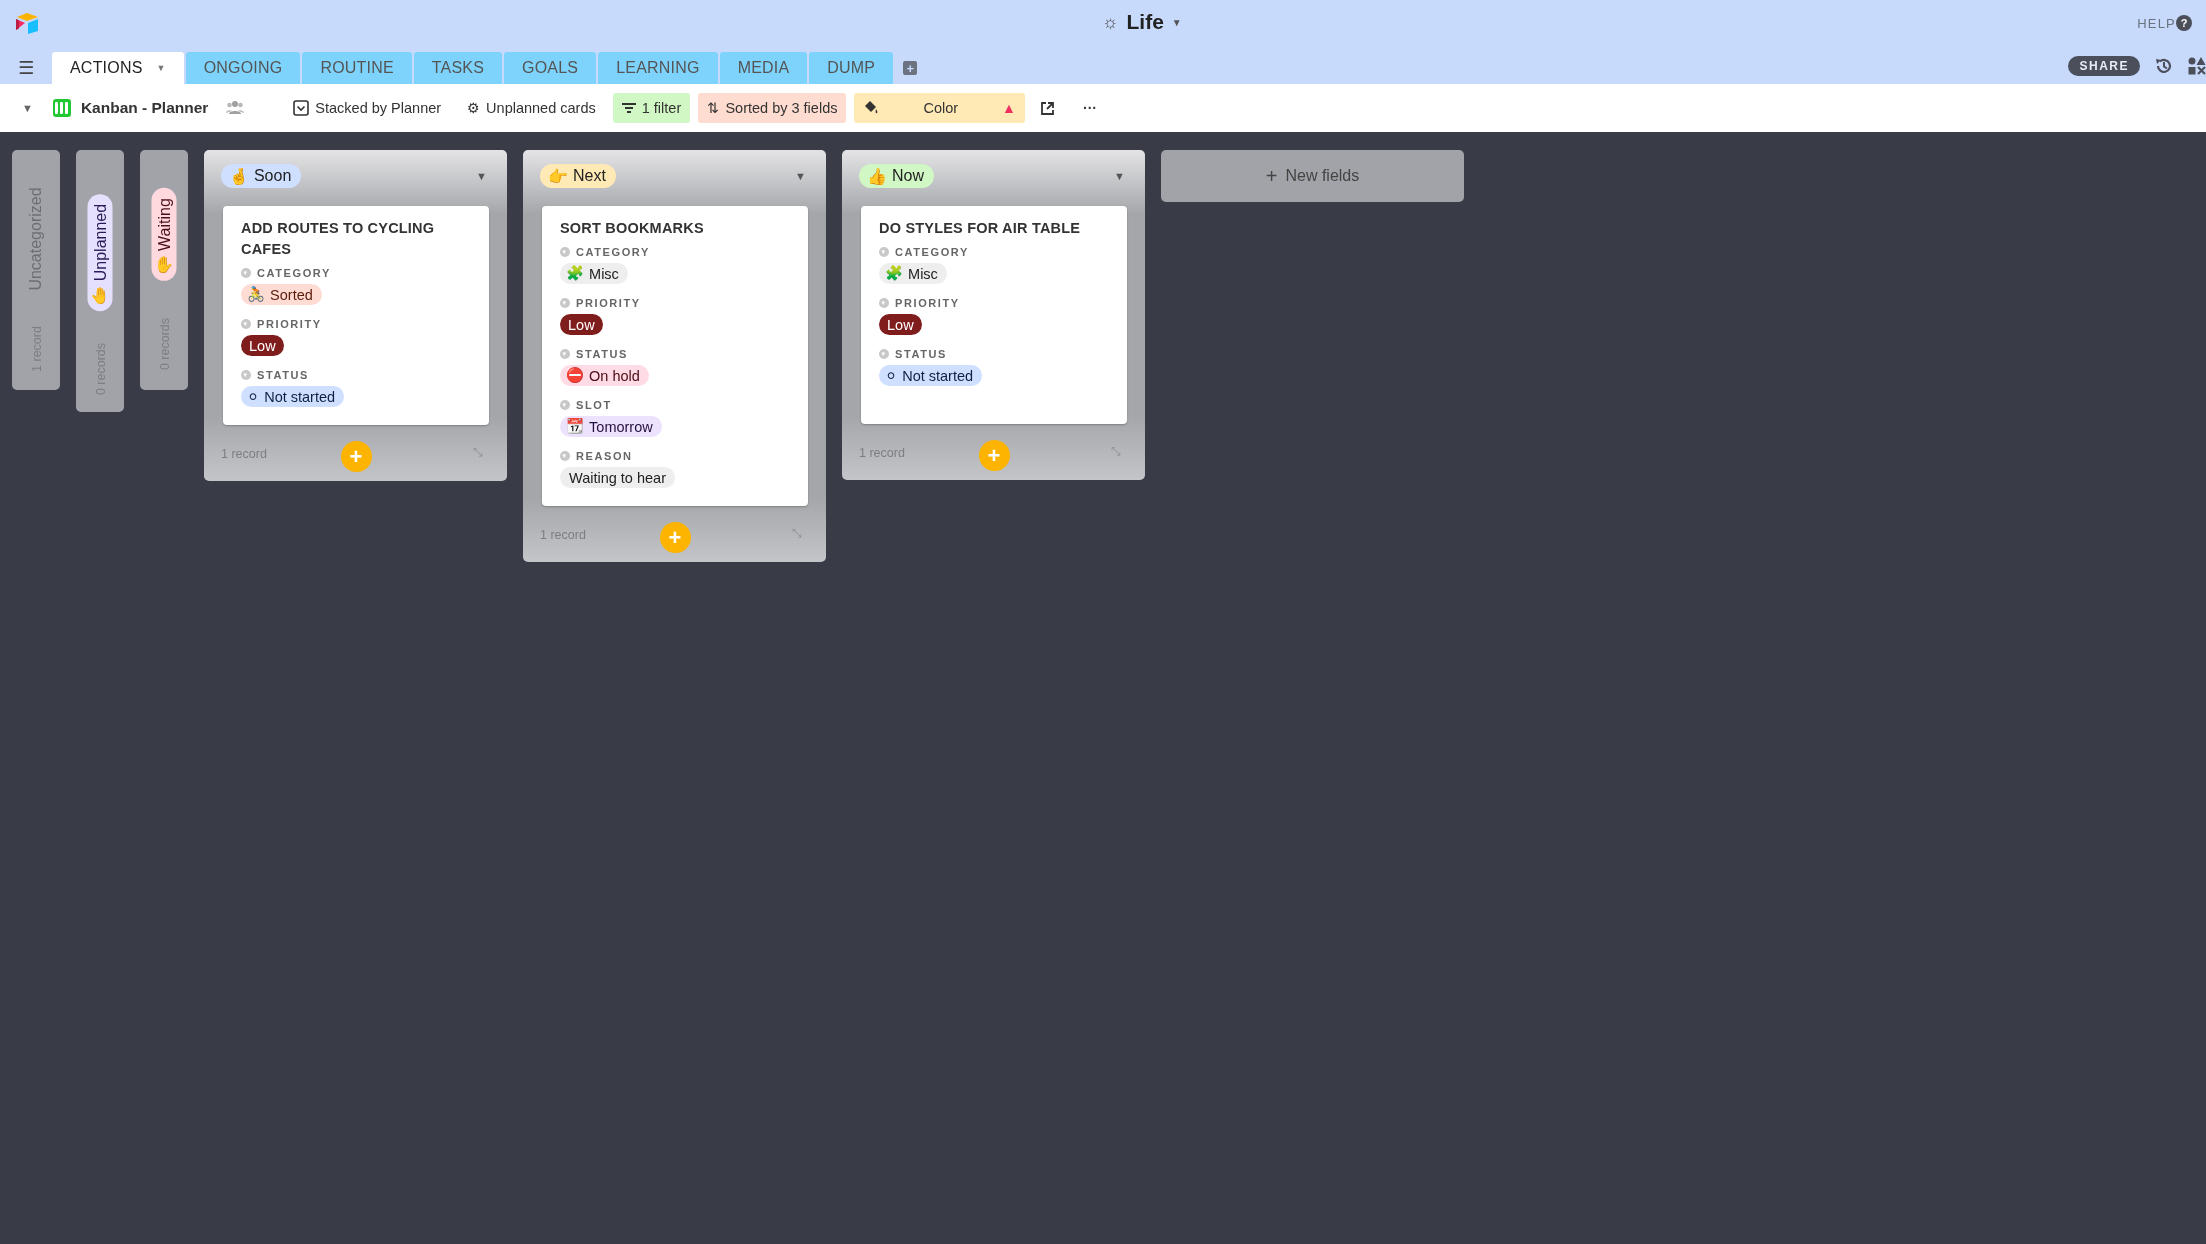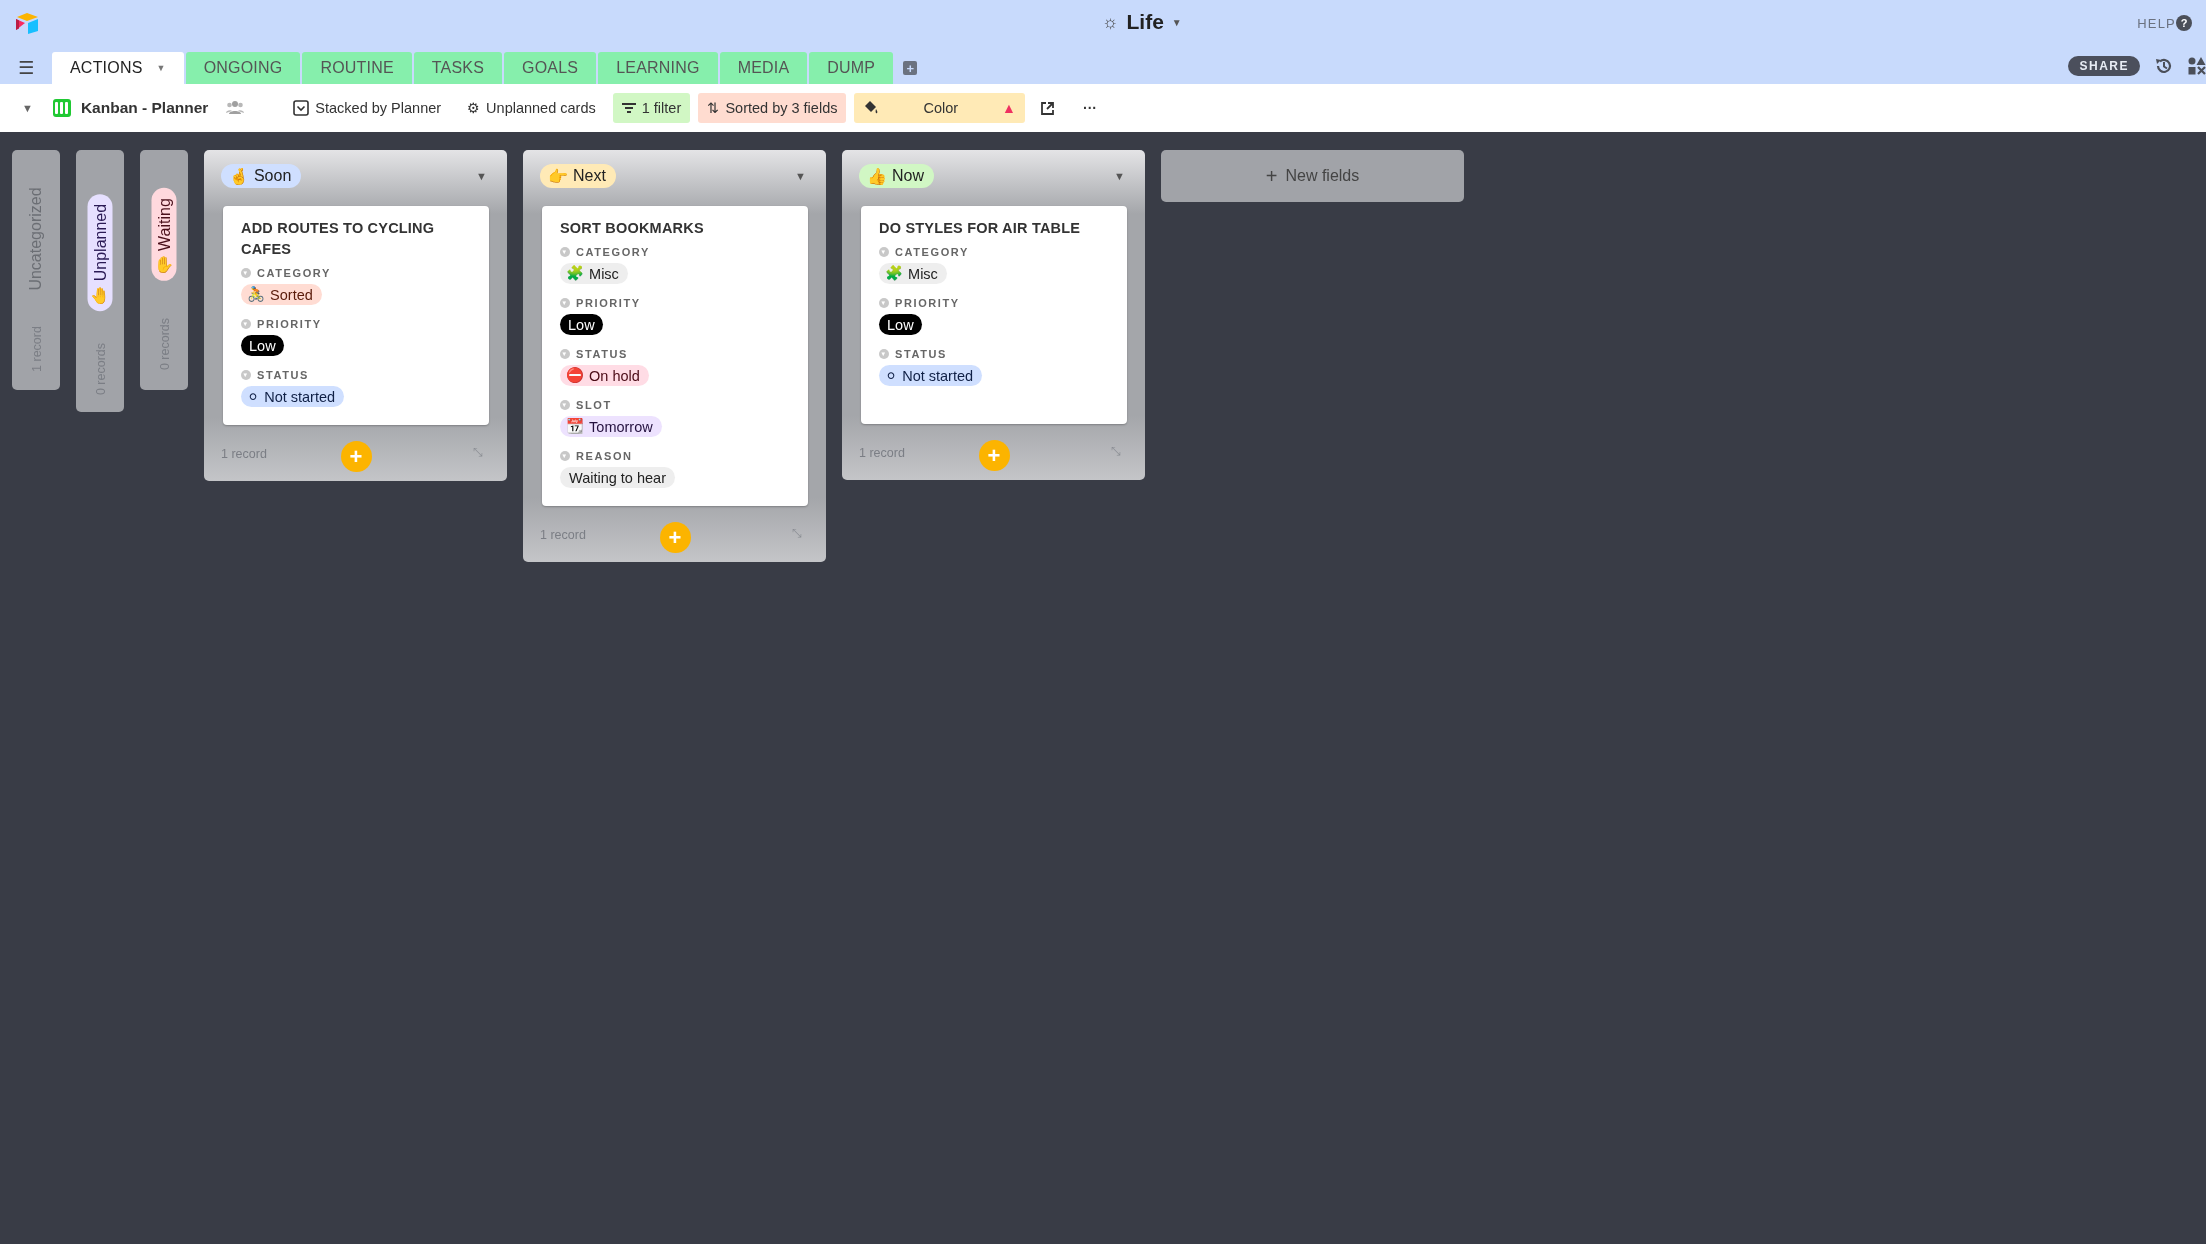--- a/index.html
+++ b/index.html
@@ -10,21 +10,21 @@
   .app-header { position: absolute; left: 0; top: 0; width: 2206px; height: 84px; background: #c8dafc; }
   .logo { position: absolute; left: 14px; top: 12px; width: 26px; height: 22px; }
   .base-title { position: absolute; left: 1102px; top: 10px; display: flex; align-items: center; gap: 8px; font-size: 21px; font-weight: 600; color: #222; }
   .base-title .sun { font-size: 18px; color: #444; font-weight: 400; }
   .base-title .caret { font-size: 10px; color: #555; }
   .help { position: absolute; right: 14px; top: 15px; display: flex; align-items: center; gap: 0; font-size: 13px; letter-spacing: 1.2px; color: #6b7280; }
   .help .q { width: 16px; height: 16px; border-radius: 50%; background: #4b4f59; color: #fff; font-size: 11px; font-weight: 700; display: flex; align-items: center; justify-content: center; letter-spacing: 0; }
 
   .tabs { position: absolute; left: 0; top: 52px; height: 32px; display: flex; align-items: flex-end; }
   .menu-btn { width: 52px; height: 32px; display: flex; align-items: center; justify-content: center; font-size: 18px; color: #444; }
-  .tab { height: 32px; padding: 0 18px; display: flex; align-items: center; font-size: 16px; color: #555; background: #86efac; margin-right: 2px; border-radius: 3px 3px 0 0; letter-spacing: 0.2px; }
+  .tab { height: 32px; padding: 0 18px; display: flex; align-items: center; font-size: 16px; color: #555; background: #7dd3fc; margin-right: 2px; border-radius: 3px 3px 0 0; letter-spacing: 0.2px; }
   .tab.active { background: #fff; color: #222; font-weight: 500; justify-content: center; }
   .tab.active .caret { font-size: 9px; margin-left: 14px; color: #777; }
   .tab-add { width: 30px; height: 32px; display: flex; align-items: center; justify-content: center; }
   .tab-add span { width: 14px; height: 14px; border-radius: 2px; background: #6b7280; color: #c8dafc; font-size: 13px; font-weight: 700; display: flex; align-items: center; justify-content: center; line-height: 1; }
 
   .header-right { position: absolute; right: 0; top: 56px; display: flex; align-items: center; gap: 14px; }
   .share-btn { height: 20px; padding: 0 11px; border-radius: 10px; background: #4b4f5c; color: #e8ecf4; font-size: 12px; font-weight: 700; letter-spacing: 1.5px; display: flex; align-items: center; }
   .hist-icon { width: 20px; height: 20px; }
   .apps-icon { width: 18px; height: 18px; }
 
@@ -54,21 +54,21 @@
   .stack-head { height: 50px; position: relative; }
   .stack-pill { position: absolute; left: 17px; top: 14px; height: 24px; padding: 0 10px 0 8px; border-radius: 12px; display: flex; align-items: center; gap: 5px; font-size: 16px; font-weight: 500; color: #222; }
   .stack-caret { position: absolute; right: 20px; top: 20px; font-size: 11px; color: #555; }
   .card { margin: 6px 18px 0 19px; background: #fff; border-radius: 4px; box-shadow: 0 1px 2px rgba(0,0,0,0.25); padding: 12px 18px 18px 18px; }
   .card-title { font-size: 14.5px; font-weight: 700; color: #333; line-height: 21px; letter-spacing: 0.2px; margin-bottom: 7px; }
   .field { margin-bottom: 13px; }
   .field:last-child { margin-bottom: 0; }
   .field-label { display: flex; align-items: center; gap: 6px; font-size: 11px; letter-spacing: 1.6px; color: #666; font-weight: 600; margin-bottom: 5px; }
   .field-label .fi { width: 10px; height: 10px; border-radius: 50%; background: #c8c8c8; display: inline-flex; align-items: center; justify-content: center; font-size: 6px; color: #fff; }
   .chip { display: inline-flex; align-items: center; gap: 5px; height: 21px; padding: 0 9px 0 6px; border-radius: 11px; font-size: 14.5px; color: #222; }
-  .chip.green-solid { background: #000000; color: #fff; padding: 0 8px; font-weight: 500; }
+  .chip.green-solid { background: #7f1d1d; color: #fff; padding: 0 8px; font-weight: 500; }
   .stack-foot { height: 56px; position: relative; }
   .foot-count { position: absolute; left: 17px; top: 22px; font-size: 12.5px; color: #7b7e85; }
   .add-btn { position: absolute; left: 50%; top: 16px; width: 31px; height: 31px; margin-left: -15px; border-radius: 50%; background: #fcb400; color: #fff; font-size: 22px; font-weight: 600; display: flex; align-items: center; justify-content: center; line-height: 1; }
   .expand { position: absolute; right: 18px; top: 20px; width: 16px; height: 16px; color: #8a8d93; font-size: 12px; }
 
   .new-stack { position: absolute; left: 1161px; top: 18px; width: 303px; height: 52px; border-radius: 5px; background: #a1a3a8; display: flex; align-items: center; justify-content: center; gap: 8px; color: #444; font-size: 16px; }
   .new-stack .plus { font-size: 20px; font-weight: 400; }
 </style>
 </head>
 <body>

